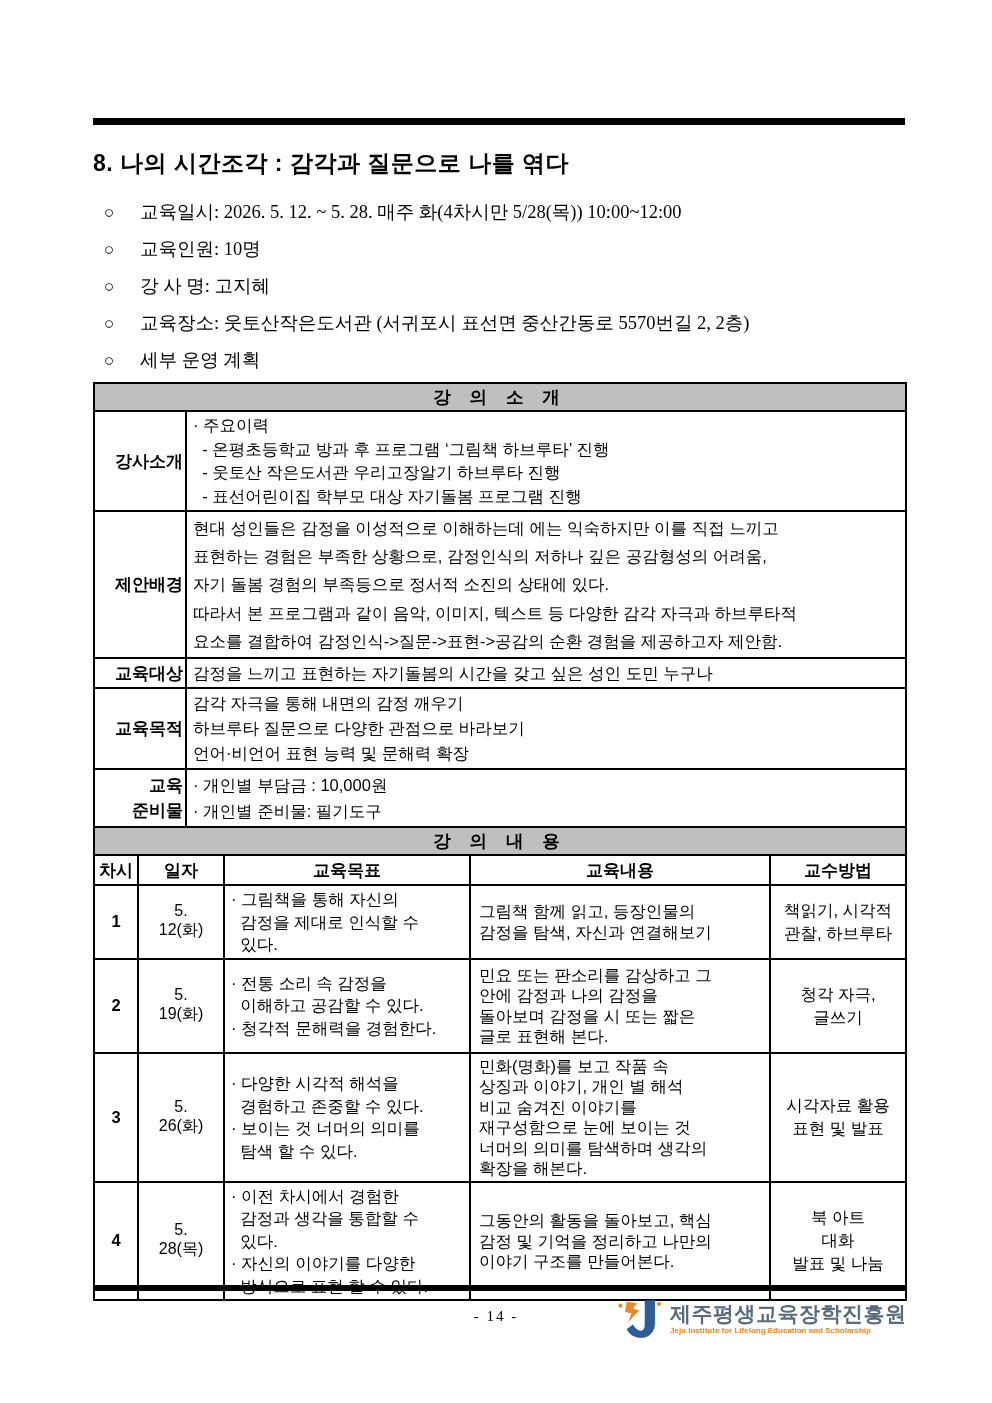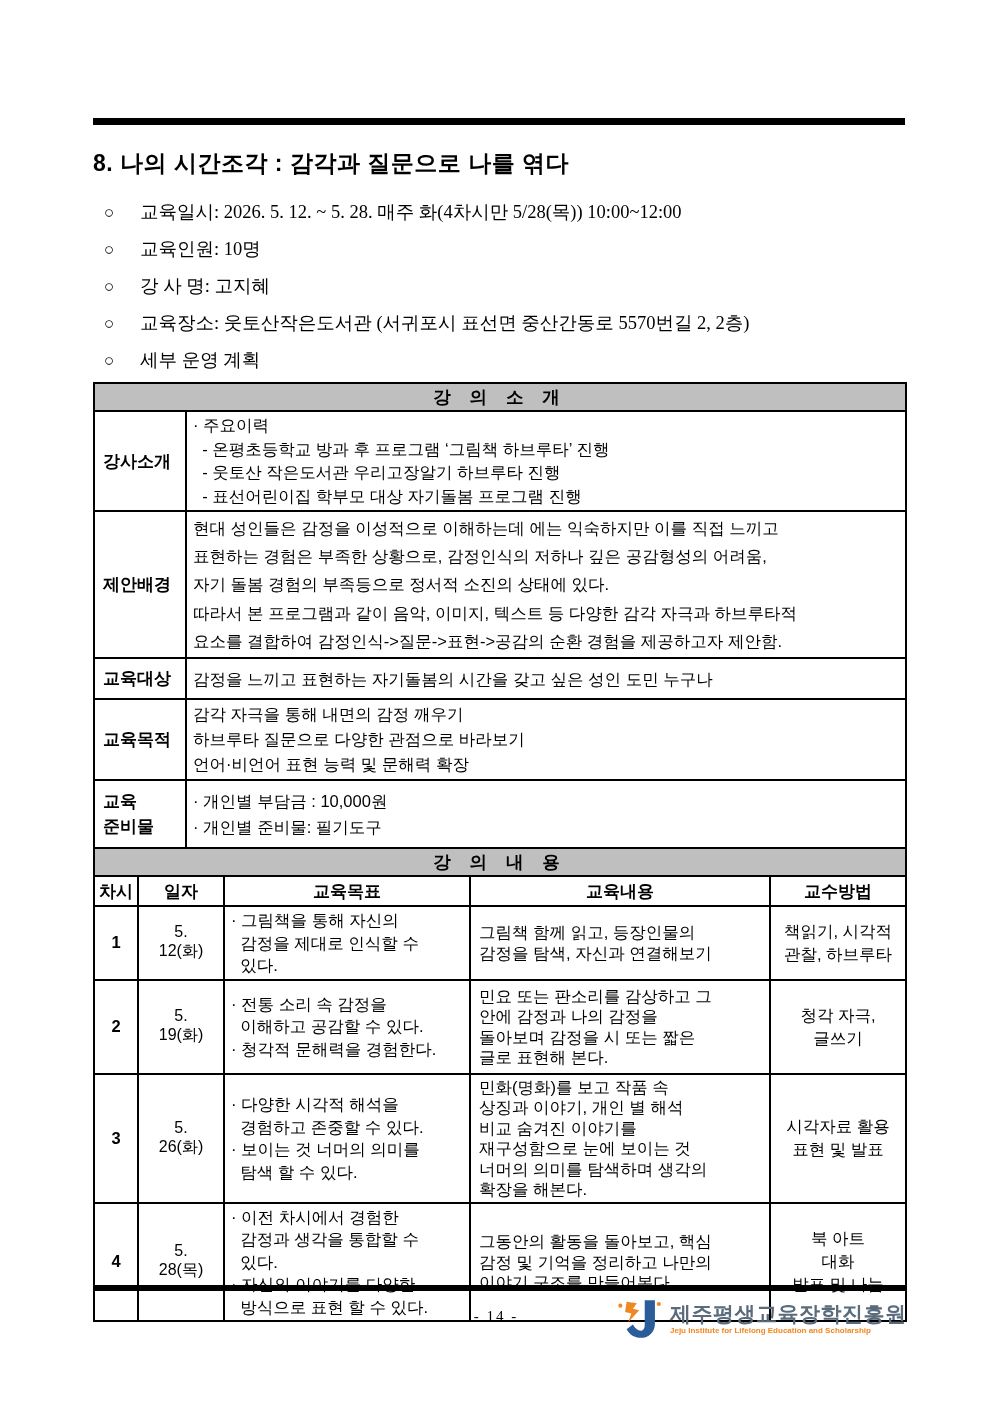--- a/index.html
+++ b/index.html
@@ -39,22 +39,22 @@
     font-size: 16.5px;
     vertical-align: middle;
   }
   td.sechdr {
     background: #bfbfbf;
     text-align: center; font-weight: bold;
     font-size: 17.5px; letter-spacing: 7px;
     height: 26px; padding: 1px;
   }
   td.rowlabel {
-    text-align: left; font-weight: bold; font-size: 17px;
-    padding: 8px; white-space: pre-wrap;
+    text-align: right; font-weight: bold; font-size: 17px;
+    padding: 2px; white-space: pre-wrap;
   }
   td.pre { white-space: pre-wrap; }
 
   .r-gangsa td.pre { line-height: 23.5px; height: 97px; }
   .r-baegyeong td.pre { line-height: 28.2px; height: 143px; }
   .r-daesang td.pre { line-height: 24px; height: 24px; }
   .r-mokjeok td.pre { line-height: 25px; height: 75px; }
   .r-junbi td.pre { line-height: 26px; height: 52px; }
   .r-junbi td.rowlabel { line-height: 25px; }
 

